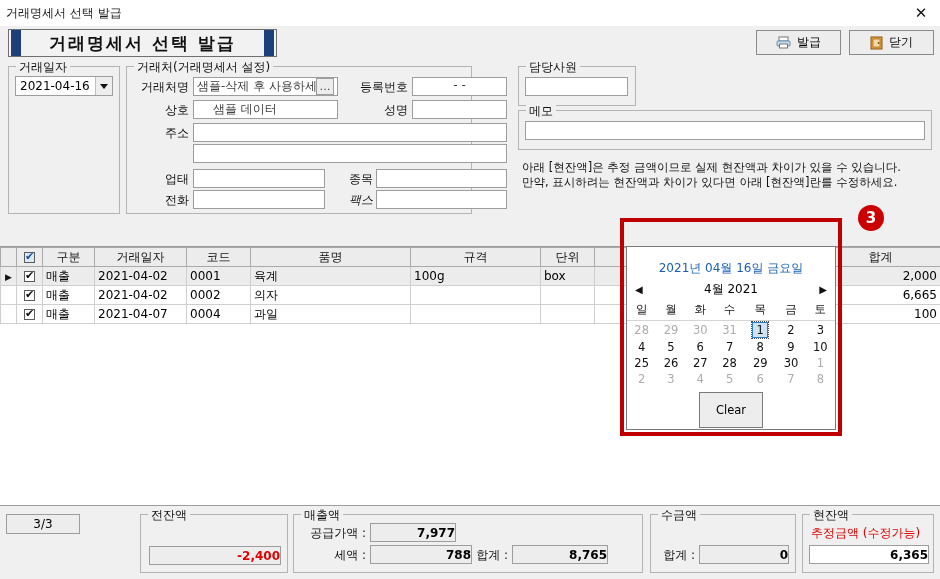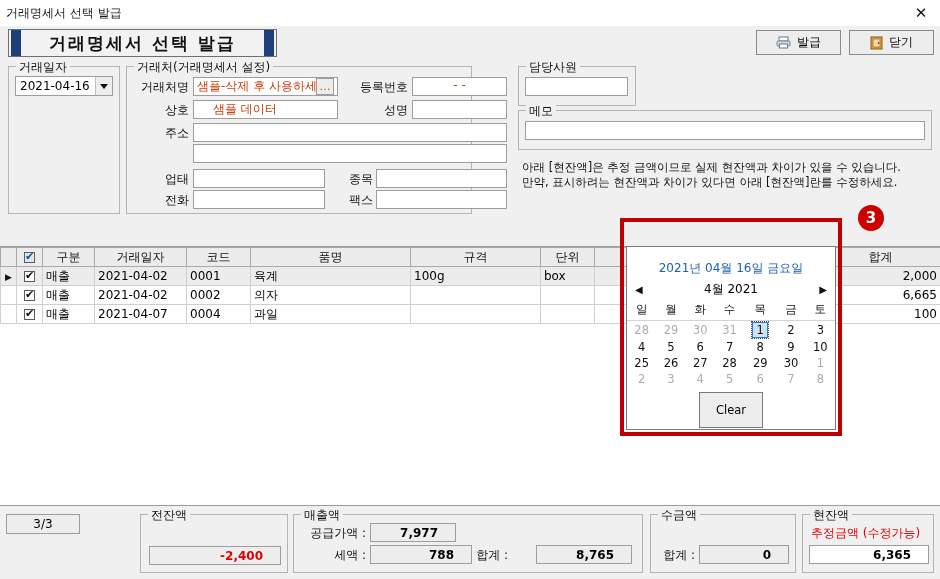--- a/index.html
+++ b/index.html
@@ -51,21 +51,21 @@
   
   .grp { position:absolute; border:1px solid #b4b4b4; }
   .grp > .lg {
     position:absolute; top:-8px; left:7px; background:#f0f0f0;
     padding:0 3px; font-size:12px; color:#111; white-space:nowrap;
   }
 
   .tin {
     border:1px solid #9d9d9d; background:#fff; height:19px;
     font-family:"DejaVu Sans","Liberation Sans",sans-serif; font-size:12px;
-    padding:0 3px; color:#c2410c; outline:none;
+    padding:0 3px; color:#404040; outline:none;
   }
   .lbl { font-size:12px; color:#111; text-align:right; }
 
   
   .combo {
     height:20px; border:1px solid #9d9d9d; background:#fff;
     display:flex; align-items:center; position:relative; cursor:pointer;
   }
   .combo .cv { flex:1; padding-left:4px; font-size:12px; }
   .combo .carr {
@@ -172,21 +172,21 @@
   
   .bottom { position:absolute; left:0; top:508px; width:940px; height:71px; background:#f0f0f0; }
   .pagebox {
     position:absolute; left:6px; top:6px; width:74px; height:20px;
     border:1px solid #9d9d9d; background:#ededed;
     display:flex; align-items:center; justify-content:center; font-size:12px;
   }
   .vfield {
     border:1px solid #9d9d9d; background:#ededed; height:19px;
     display:flex; align-items:center; justify-content:flex-end;
-    padding-right:17px; font-size:12px; font-weight:bold;
+    padding-right:0; font-size:12px; font-weight:bold;
   }
   .vfield.white { background:#fff; }
   .vfield.neg { color:#e00000; }
   .redlab { color:#e00000; font-size:12px; }
 </style>
 </head>
 <body>
 
 <div class="titlebar">
   <span class="wtitle">거래명세서 선택 발급</span>
@@ -249,21 +249,21 @@
   <div class="tin" style="position:absolute;left:66px;top:56px;width:314px;"></div>
   <div class="tin" style="position:absolute;left:66px;top:77px;width:314px;"></div>
 
   <span class="lbl" style="position:absolute;left:4px;top:104px;width:58px;">업태</span>
   <div class="tin" style="position:absolute;left:66px;top:102px;width:132px;"></div>
   <span class="lbl" style="position:absolute;left:204px;top:104px;width:42px;">종목</span>
   <div class="tin" style="position:absolute;left:249px;top:102px;width:131px;"></div>
 
   <span class="lbl" style="position:absolute;left:4px;top:125px;width:58px;">전화</span>
   <div class="tin" style="position:absolute;left:66px;top:123px;width:132px;"></div>
-  <span class="lbl" style="position:absolute;left:204px;top:125px;width:42px;">팩스</span>
+  <span class="lbl" style="position:absolute;left:204px;top:125px;width:42px;font-style:italic;">팩스</span>
   <div class="tin" style="position:absolute;left:249px;top:123px;width:131px;"></div>
 </div>
 
 <div class="grp" style="left:518px; top:66px; width:118px; height:40px;">
   <span class="lg">담당사원</span>
   <div class="tin" style="position:absolute;left:6px;top:10px;width:103px;"></div>
 </div>
 
 <div class="grp" style="left:518px; top:110px; width:414px; height:40px;">
   <span class="lg">메모</span>
@@ -473,21 +473,21 @@
     <div class="vfield neg" style="position:absolute;left:8px;top:31px;width:132px;">-2,400</div>
   </div>
 
   <div class="grp" style="left:293px; top:6px; width:350px; height:59px;">
     <span class="lg">매출액</span>
     <span class="lbl" style="position:absolute;left:6px;top:10px;width:66px;">공급가액 :</span>
     <div class="vfield" style="position:absolute;left:76px;top:8px;width:86px;">7,977</div>
     <span class="lbl" style="position:absolute;left:6px;top:32px;width:66px;">세액 :</span>
     <div class="vfield" style="position:absolute;left:76px;top:30px;width:102px;">788</div>
     <span class="lbl" style="position:absolute;left:170px;top:32px;width:44px;">합계 :</span>
-    <div class="vfield" style="position:absolute;left:218px;top:30px;width:96px;margin-left:24px;">8,765</div>
+    <div class="vfield" style="position:absolute;left:218px;top:30px;width:96px;">8,765</div>
   </div>
 
   <div class="grp" style="left:650px; top:6px; width:146px; height:59px;">
     <span class="lg">수금액</span>
     <span class="lbl" style="position:absolute;left:4px;top:32px;width:40px;">합계 :</span>
     <div class="vfield" style="position:absolute;left:48px;top:30px;width:90px;">0</div>
   </div>
 
   <div class="grp" style="left:802px; top:6px; width:132px; height:59px;">
     <span class="lg">현잔액</span>

